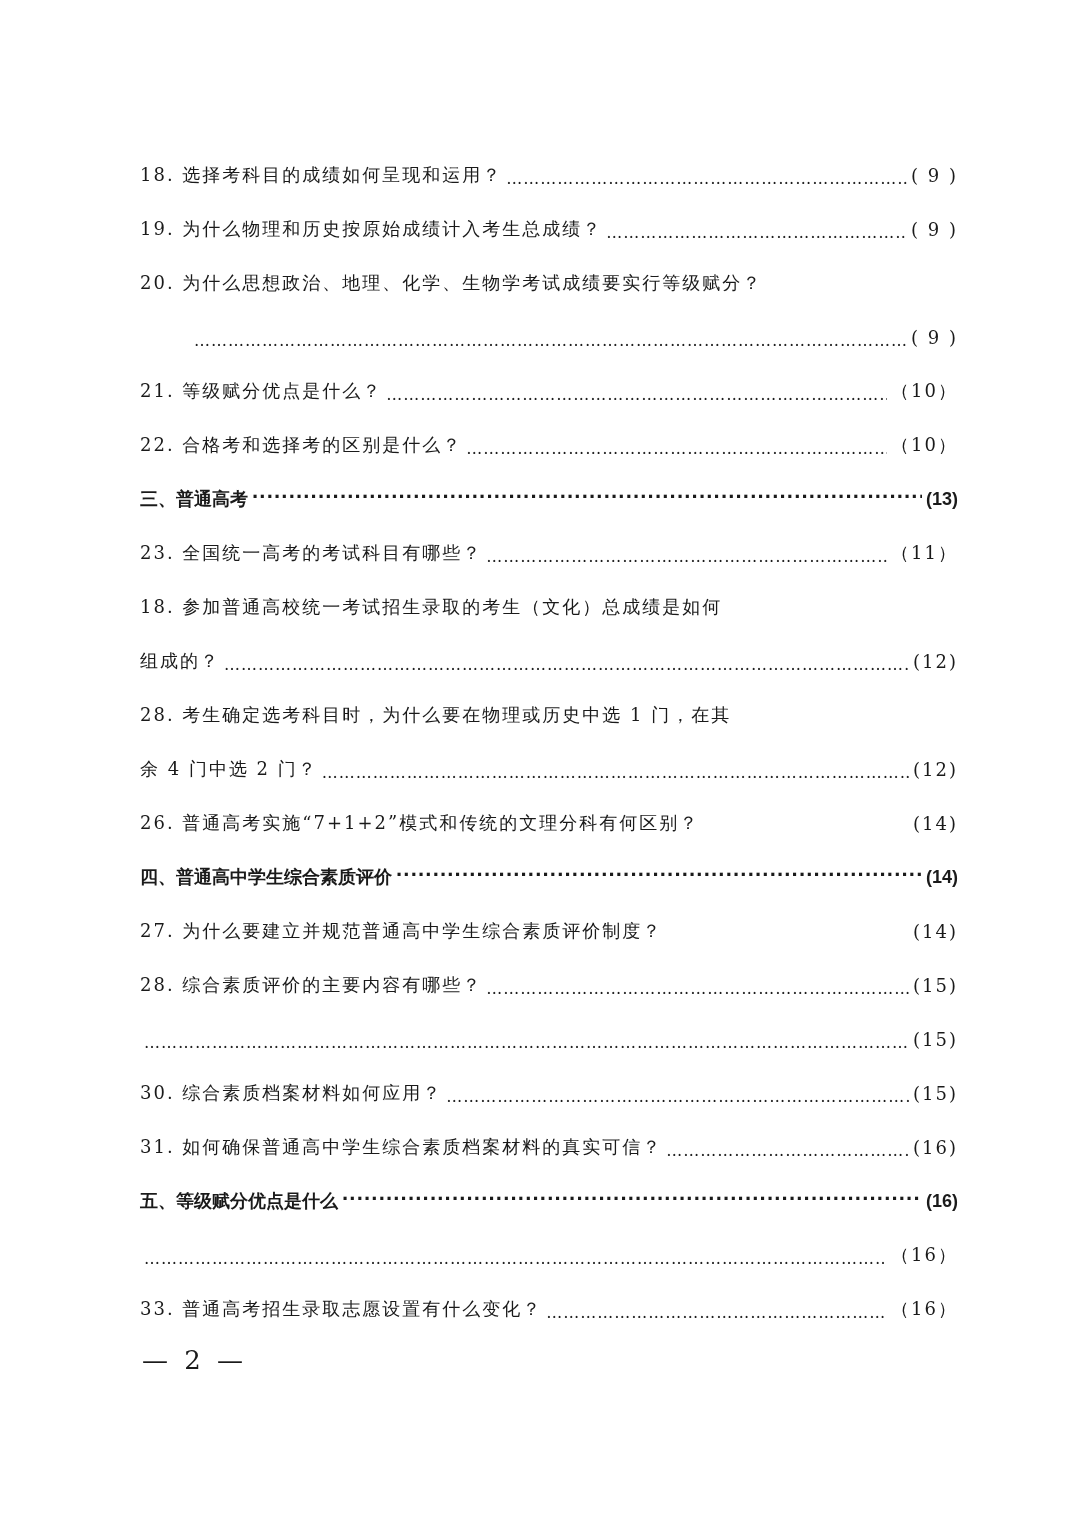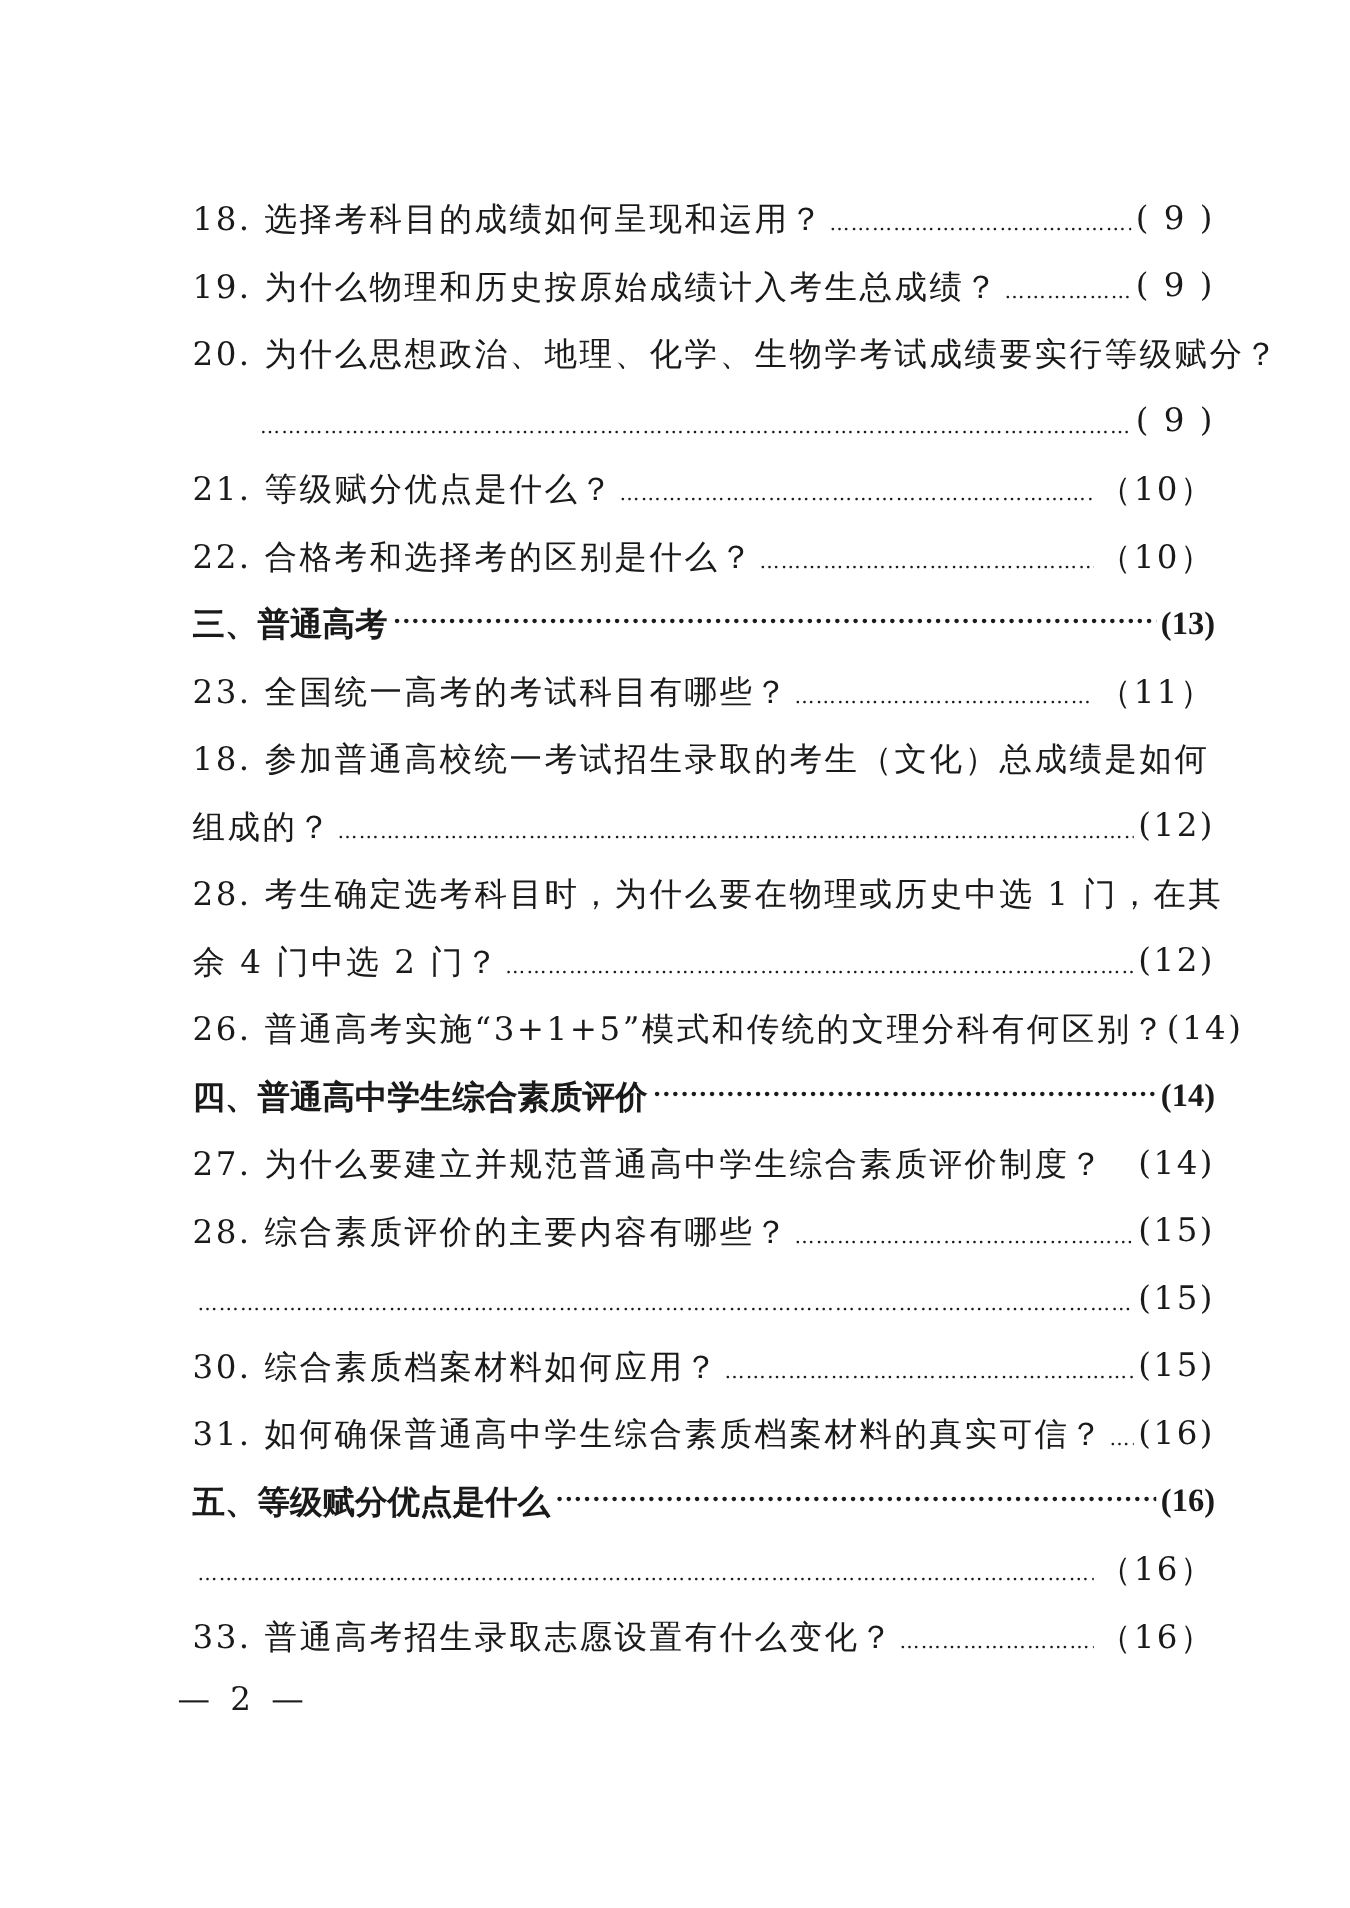--- a/index.html
+++ b/index.html
@@ -2,32 +2,32 @@
 <html><head>
 <meta charset="utf-8">
 <style>
   html, body { margin: 0; padding: 0; }
   body {
     width: 1080px; height: 1526px; background: #ffffff; position: relative; overflow: hidden;
     font-family: "DejaVu Serif", "Liberation Serif", serif; color: #1a1a1a;
   }
   .page { position: absolute; left: 140px; top: 148px; width: 818px; }
   .line {
-    position: absolute; left: 14px; width: 818px; height: 54px;
-    display: flex; align-items: center; font-size: 26px; letter-spacing: 2px; white-space: nowrap; text-align: center;
+    position: absolute; left: 0; width: 818px; height: 54px;
+    display: flex; align-items: center; font-size: 18px; letter-spacing: 2px; white-space: nowrap; text-align: center;
   }
   .line .txt { flex: 0 0 auto; }
   .line .leader {
     flex: 1 1 auto; overflow: hidden; margin: 0 4px; height: 30px; position: relative;
   }
   .line .leader::before {
     content: "…………………………………………………………………………………………………………………………………………";
     position: absolute; left: 0; bottom: 2px; font-size: 16px; letter-spacing: 1px; white-space: nowrap;
   }
-  .line.section { font-family: Liberation Serif, serif; font-weight: bold; letter-spacing: 0; }
+  .line.section { font-family: Liberation Sans, sans-serif; font-weight: bold; letter-spacing: 0; }
   .line.section .leader::before {
     content: "··································································································································";
     font-size: 22px; letter-spacing: 0; bottom: 4px; font-weight: bold;
   }
   .line .pg { flex: 0 0 auto; }
   .line.cont .txt { padding-left: 50px; }
   .footer { position: absolute; left: 142px; top: 1345px; font-size: 26px; letter-spacing: 4px; }
 </style>
 </head>
 <body>
@@ -81,21 +81,21 @@
   </div>
   <div class="line" style="top:540px">
     <span class="txt">28. 考生确定选考科目时，为什么要在物理或历史中选 1 门，在其</span>
   </div>
   <div class="line" style="top:594px">
     <span class="txt">余 4 门中选 2 门？</span>
     <span class="leader"></span>
     <span class="pg">(12)</span>
   </div>
   <div class="line" style="top:648px; justify-content:space-between">
-    <span class="txt">26. 普通高考实施“3+1+5”模式和传统的文理分科有何区别？</span>
+    <span class="txt">26. 普通高考实施“7+1+2”模式和传统的文理分科有何区别？</span>
     <span class="pg">(14)</span>
   </div>
   <div class="line section" style="top:702px">
     <span class="txt">四、普通高中学生综合素质评价</span>
     <span class="leader"></span>
     <span class="pg">(14)</span>
   </div>
   <div class="line" style="top:756px; justify-content:space-between">
     <span class="txt">27.  为什么要建立并规范普通高中学生综合素质评价制度？</span>
     <span class="pg">(14)</span>

